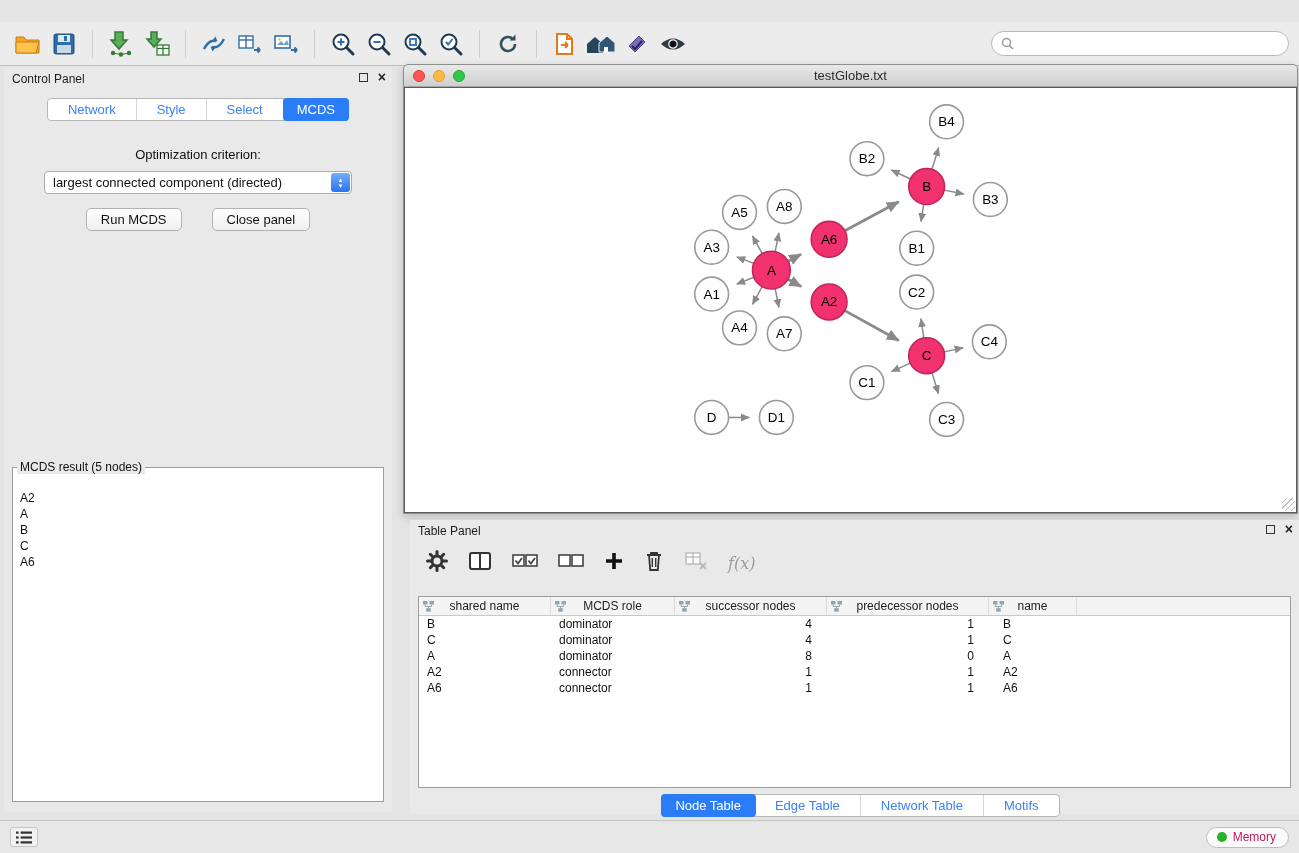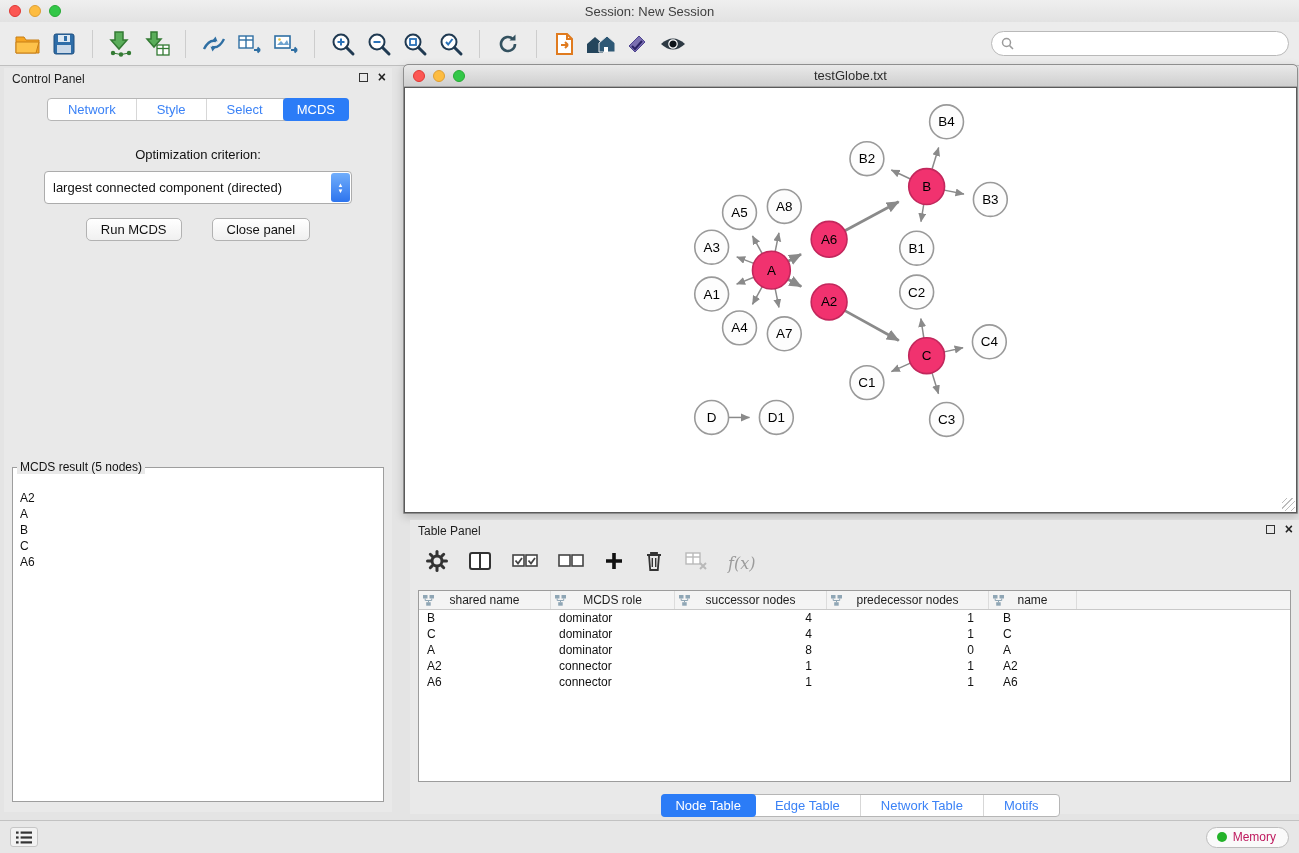--- a/index.html
+++ b/index.html
@@ -32,21 +32,21 @@
   .panel-header { height:22px; display:flex; align-items:center; padding:0 8px; font-size:12px; color:#1d1d1d; position:relative; }
   .win-ctrls { position:absolute; right:6px; top:3px; display:flex; gap:10px; align-items:center; }
   .float-icon { width:9px; height:9px; border:1.5px solid #333; display:inline-block; }
   .x-icon { font-size:14px; font-weight:bold; color:#222; line-height:12px; }
   .cp-tabs { display:flex; justify-content:center; margin-top:8px; }
   .seg { display:flex; background:#fff; border:1px solid #B6B6B6; border-radius:4px; }
   .seg .tab { padding:3px 20px; font-size:13px; color:#3b82f6; border-right:1px solid #D7D7D7; white-space:nowrap; }
   .seg .tab:last-child { border-right:none; }
   .seg .tab.selected { background:var(--accent,#2B7CF7); color:#fff; border-radius:4px; border-right-color:transparent; margin:-1px; padding:4px 14px; }
   .cp-optlabel { margin-top:26px; text-align:center; font-size:13px; color:#111; }
-  .dropdown { width:308px; height:33px; margin:9px auto 0; background:#fff; border:1px solid #ACACAC;
+  .dropdown { width:308px; height:23px; margin:9px auto 0; background:#fff; border:1px solid #ACACAC;
     border-radius:4px; position:relative; display:flex; align-items:center; padding-left:8px; font-size:13px; color:#111; }
   .stepper { position:absolute; right:1px; top:1px; bottom:1px; width:19px; border-radius:3px;
     background:linear-gradient(#71AEFB,#2D74EE); display:flex; flex-direction:column; align-items:center;
     justify-content:center; color:#fff; font-size:6px; line-height:6px; }
   .cp-buttons { display:flex; justify-content:center; gap:30px; margin-top:14px; }
   .btn { background:linear-gradient(#FFFFFF,#F0F0F0); border:1px solid #B2B2B2; border-radius:5px;
     padding:3px 14px; font-size:13px; color:#111; }
   .cp-result { position:absolute; left:8px; right:8px; top:392px; bottom:10px;padding-left:24px; }
   .cp-result fieldset { position:absolute; inset:0; border:1px solid #9E9E9E; background:#fff; padding:2px; }
   .cp-result legend { font-size:12px; color:#111; background:#E9E9E9; padding:0 3px; margin-left:2px; }
@@ -61,21 +61,21 @@
   .nw-titlebar .lights { top:5px; }
   .nw-title { flex:1; text-align:center; font-size:13px; color:#2c2c2c; }
   .nw-content { position:absolute; top:22px; left:0; right:0; bottom:0; background:#fff; border:1px solid #5A5A5A; }
   .nw-content svg { display:block; }
   .grip { position:absolute; right:1px; bottom:1px; width:13px; height:13px;
     background:repeating-linear-gradient(135deg, transparent 0 3px, #BDBDBD 3px 4px); }
 
   
   .table-panel { position:absolute; left:410px; top:520px; width:889px; height:294px; background:#E9E9E9; }
   .tp-toolbar { display:flex; align-items:center; gap:20px; height:42px; padding:0 16px; }
-  .tp-table { position:absolute; left:8px; right:8px; top:70px; height:192px; background:#fff;
+  .tp-table { position:absolute; left:8px; right:8px; top:76px; height:192px; background:#fff;
     border:1px solid #9C9C9C; overflow:hidden; display:flex; flex-direction:column; }
   .tp-thead { display:flex; height:19px; background:#F4F4F4; border-bottom:1px solid #C9C9C9; font-size:12px; color:#222; flex:none; }
   .tp-th { display:flex; align-items:center; justify-content:center; border-right:1px solid #DCDCDC; position:relative; gap:4px; }
   .tp-th .mini { position:absolute; left:4px; top:4px; }
   .tp-tr { display:flex; height:16px; font-size:12px; color:#111; align-items:center; flex:none; }
   .c0 { width:132px; } .c1 { width:124px; } .c2 { width:152px; } .c3 { width:162px; } .c4 { width:88px; }
   .cf { flex:1; border-right:none !important; }
   .tp-tr .c0, .tp-tr .c1 { padding-left:8px; }
   .tp-tr .c2, .tp-tr .c3 { text-align:right; padding-right:15px; }
   .tp-tr .c4 { padding-left:14px; }
@@ -89,28 +89,20 @@
     border:1px solid #C6C6C6; border-radius:3px; background:#F2F2F2; }
   .memory-btn { display:flex; align-items:center; gap:6px; background:#FAFAFA; border:1px solid #BDBDBD;
     border-radius:11px; padding:2px 12px 2px 10px; font-size:12px; color:#be185d; height:21px; }
   .mem-dot { width:10px; height:10px; border-radius:50%; background:#23B229; display:inline-block; }
 </style>
 </head>
 <body>
 
 <div class="screen">
 
-  <div class="titlebar">
-    <div class="lights">
-      <span class="light red"></span>
-      <span class="light yellow"></span>
-      <span class="light green"></span>
-    </div>
-    <div class="tb-title">Session: New Session</div>
-  </div>
 
   <div class="toolbar">
     <div class="tbtn">
       <svg width="26" height="22" viewBox="0 0 26 22">
           <path d="M1 4 h8 l2 3 h13 v13 h-23 z" fill="#F6A623" stroke="#C77F16"></path>
           <path d="M1 9 h23 l-3 11 h-20 z" fill="#FDC24A" stroke="#C77F16"></path>
         </svg>
     </div>
     <div class="tbtn">
       <svg width="22" height="22" viewBox="0 0 22 22">

